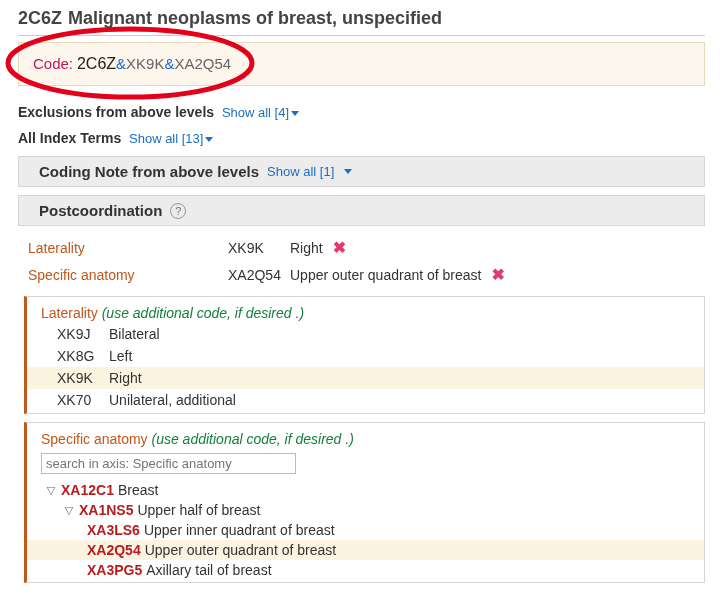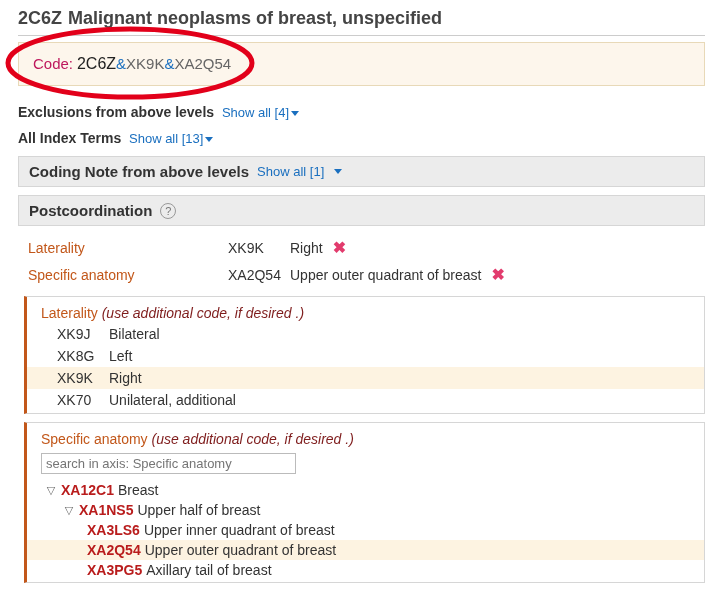--- a/index.html
+++ b/index.html
@@ -65,21 +65,21 @@
   width: 0; height: 0;
   border-left: 4px solid transparent;
   border-right: 4px solid transparent;
   border-top: 5px solid #1a6fbf;
   margin-left: 2px;
   vertical-align: middle;
 }
 .grey-bar {
   background: #ececec;
   border: 1px solid #d6d6d6;
-  padding: 6px 10px;
+  padding: 6px 20px;
   margin-bottom: 8px;
   display: flex;
   align-items: center;
   gap: 8px;
 }
 .grey-bar .section-label { font-size: 15px; }
 .help-circle {
   display: inline-flex;
   width: 16px; height: 16px;
   border: 1px solid #999;
@@ -116,21 +116,21 @@
   border-left: 3px solid #c2571a;
   margin-top: 8px;
   margin-left: 6px;
   padding: 6px 0 2px 0;
 }
 .axis-head {
   padding: 2px 10px 2px 14px;
   font-size: 14px;
 }
 .axis-name { color: #c2571a; }
-.axis-hint { color: #7f1d1d; font-style: italic; }
+.axis-hint { color: #15803d; font-style: italic; }
 .opt-row {
   padding: 3px 10px 3px 30px;
   font-size: 14px;
   display: flex;
   gap: 6px;
 }
 .opt-row.selected { background: #fdf3e1; }
 .opt-code { font-weight: 400; color: #333; min-width: 46px; }
 .opt-term { color: #333; }
 .search-box {

